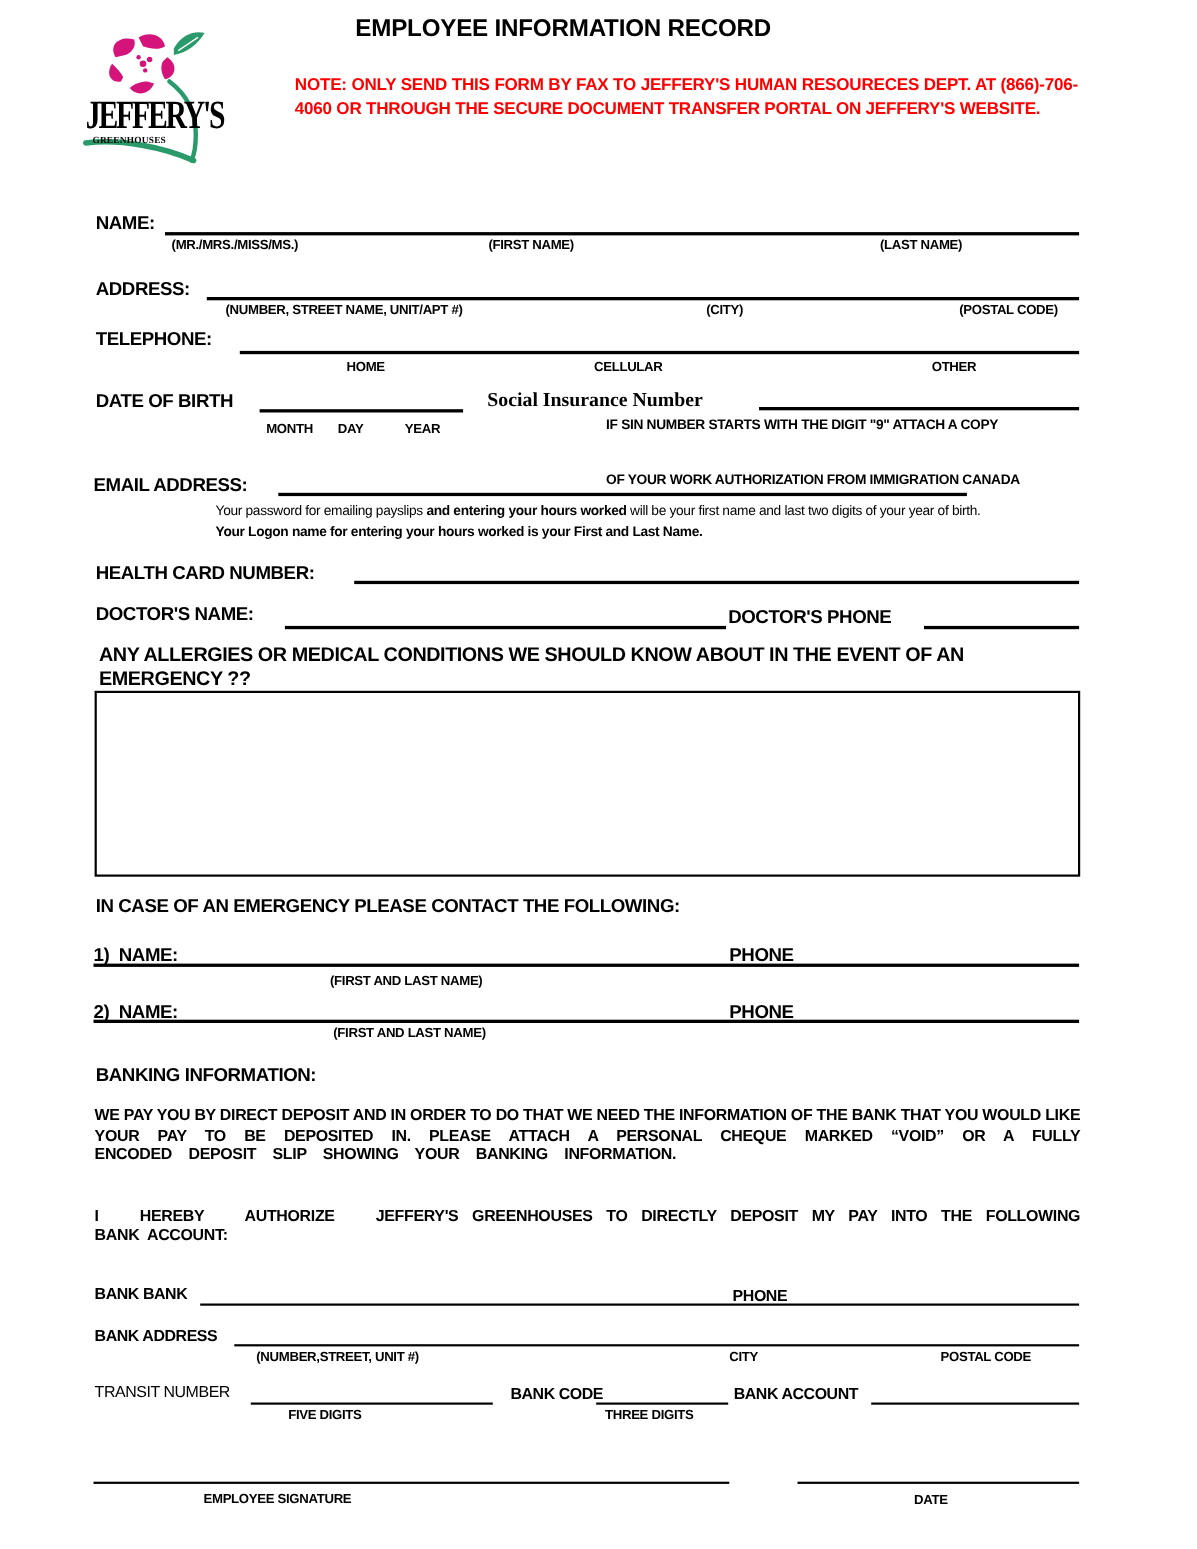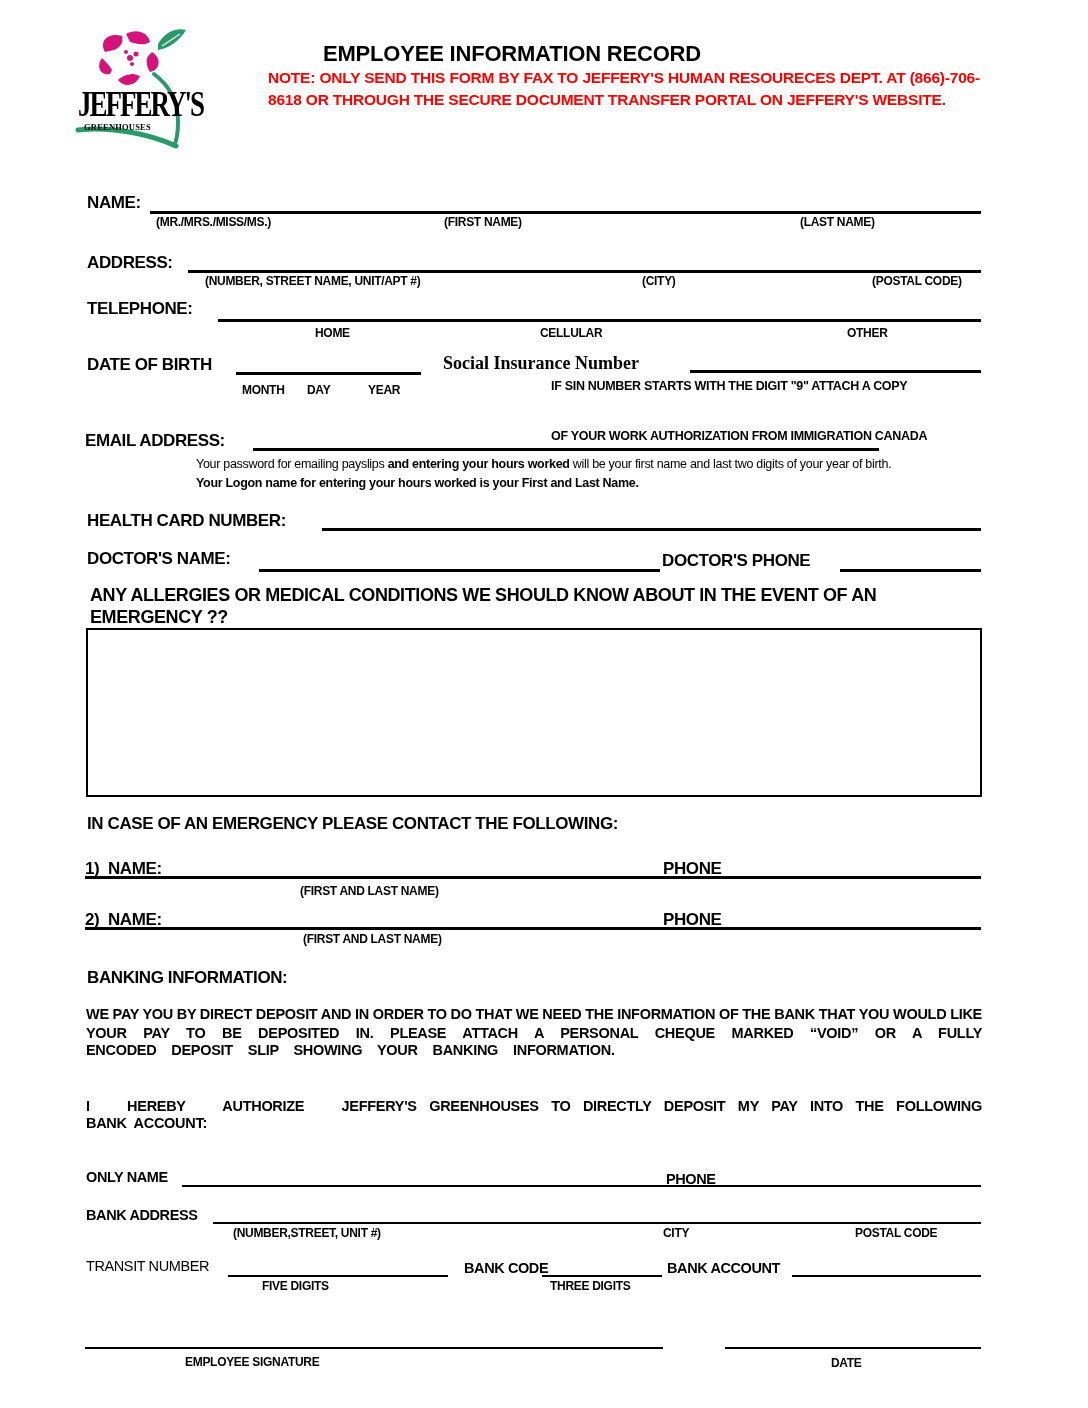--- a/index.html
+++ b/index.html
@@ -3,21 +3,21 @@
 <meta charset="utf-8">
 <style>
   html, body { margin:0; padding:0; background:#ffffff; }
   body { width:1088px; height:1408px; position:relative; overflow:hidden;
          font-family:"Liberation Sans", "DejaVu Sans", sans-serif; color:#000; }
   .abs { position:absolute; white-space:nowrap; }
   .b { font-weight:bold; }
   .lbl { font-size:17px; font-weight:bold; letter-spacing:-0.4px; }
   .sub { font-size:12px; font-weight:bold; letter-spacing:-0.3px; }
   .line { position:absolute; height:0; border-top:2px solid #000; }
-  .title { font-size:22px; font-weight:bold; letter-spacing:-0.2px;margin-top:28px; }
+  .title { font-size:22px; font-weight:bold; letter-spacing:-0.2px; }
   .note { color:#ff0000; font-size:15.5px; font-weight:bold; line-height:22px;
           text-align:justify; width:712px; white-space:normal; letter-spacing:-0.2px; }
   .para { font-size:14.5px; font-weight:bold; line-height:18.5px; text-align:justify;
           width:896px; white-space:normal; letter-spacing:-0.3px; }
   .para.last-justify { text-align-last:justify; }
   .small { font-size:12.5px; letter-spacing:-0.3px; }
   .box { position:absolute; border:2px solid #000; box-sizing:border-box; }
   .field { background:transparent; border:none; outline:none; position:absolute;
            font-family:"Liberation Sans", sans-serif; font-size:15px; }
   .logo-text { font-family:"Liberation Serif", "DejaVu Serif", serif; }
@@ -43,21 +43,21 @@
 
     <path d="M84 52 C100 64 108 80 108 100 C108 112 106 120 104 124" stroke="#2a9a6a" stroke-width="4" fill="none" stroke-linecap="round"></path>
 
     <path d="M8 108 C40 104 80 112 106 124" stroke="#2a9a6a" stroke-width="5" fill="none" stroke-linecap="round"></path>
   </svg>
   <div class="abs logo-text b" style="left:8px; top:62px; font-size:27px; letter-spacing:-2px; transform:scaleY(1.35); transform-origin:top left;">JEFFERY'S</div>
   <div class="abs logo-text b" style="left:14px; top:100px; font-size:8.5px; letter-spacing:0.2px;">GREENHOUSES</div>
 </div>
 
 <div class="abs title" style="left:323px; top:13px;">EMPLOYEE INFORMATION RECORD</div>
-<div class="abs note" style="left:268px; top:67px;">NOTE: ONLY SEND THIS FORM BY FAX TO   JEFFERY'S HUMAN RESOUREСES DEPT. AT (866)-706-8618 OR THROUGH THE SECURE DOCUMENT TRANSFER PORTAL ON JEFFERY'S WEBSITE.</div>
+<div class="abs note" style="left:268px; top:67px;">NOTE: ONLY SEND THIS FORM BY FAX TO   JEFFERY'S HUMAN RESOUREСES DEPT. AT (866)-706-4060 OR THROUGH THE SECURE DOCUMENT TRANSFER PORTAL ON JEFFERY'S WEBSITE.</div>
 
 <div class="abs lbl" style="left:87px; top:193px;">NAME:</div>
 <div class="line" style="left:150px; top:211px; width:831px; border-top-width:3px;"></div>
 <input class="field" style="left: 152px; top: 190px; width: 826px; height: 20px;" value="">
 <div class="abs sub" style="left:156px; top:215px;">(MR./MRS./MISS/MS.)</div>
 <div class="abs sub" style="left:444px; top:215px;">(FIRST NAME)</div>
 <div class="abs sub" style="left:800px; top:215px;">(LAST NAME)</div>
 
 <div class="abs lbl" style="left:87px; top:253px;">ADDRESS:</div>
 <div class="line" style="left:188px; top:270px; width:793px; border-top-width:3px;"></div>
@@ -124,21 +124,21 @@
 <input class="field" style="left: 735px; top: 906px; width: 243px; height: 20px;" value="">
 <div class="abs sub" style="left:303px; top:932px;">(FIRST AND LAST NAME)</div>
 
 <div class="abs lbl" style="left:87px; top:968px;">BANKING INFORMATION:</div>
 <div class="abs para last-justify" style="left:86px; top:1005px;">WE PAY YOU BY DIRECT DEPOSIT AND IN ORDER TO DO THAT WE NEED THE INFORMATION OF THE BANK THAT YOU WOULD LIKE YOUR PAY TO BE DEPOSITED IN.   PLEASE ATTACH A PERSONAL CHEQUE MARKED “VOID” OR A FULLY</div>
 <div class="abs" style="left:86px; top:1042px; font-size:14.5px; font-weight:bold; white-space:pre; letter-spacing:-0.3px;">ENCODED    DEPOSIT    SLIP    SHOWING    YOUR    BANKING    INFORMATION.</div>
 
 <div class="abs para last-justify" style="left:86px; top:1097px; white-space:pre; text-align:justify;">I   HEREBY   AUTHORIZE   JEFFERY'S GREENHOUSES TO DIRECTLY DEPOSIT MY PAY INTO THE FOLLOWING</div>
 <div class="abs" style="left:86px; top:1115px; font-size:14.5px; font-weight:bold; white-space:pre; letter-spacing:-0.3px;">BANK  ACCOUNT:</div>
 
-<div class="abs" style="left:86px; top:1169px; font-size:14.5px; font-weight:bold; letter-spacing:-0.4px;">ONLY NAME</div>
+<div class="abs" style="left:86px; top:1169px; font-size:14.5px; font-weight:bold; letter-spacing:-0.4px;">BANK BANK</div>
 <div class="abs" style="left:666px; top:1171px; font-size:14.5px; font-weight:bold; letter-spacing:-0.4px;">PHONE</div>
 <div class="line" style="left:182px; top:1185px; width:799px;"></div>
 <input class="field" style="left: 184px; top: 1165px; width: 475px; height: 19px;" value="">
 
 <div class="abs" style="left:86px; top:1207px; font-size:14.5px; font-weight:bold; letter-spacing:-0.4px;">BANK ADDRESS</div>
 <div class="line" style="left:213px; top:1222px; width:768px;"></div>
 <input class="field" style="left: 215px; top: 1202px; width: 763px; height: 19px;" value="">
 <div class="abs sub" style="left:233px; top:1226px;">(NUMBER,STREET, UNIT #)</div>
 <div class="abs sub" style="left:663px; top:1226px;">CITY</div>
 <div class="abs sub" style="left:855px; top:1226px;">POSTAL CODE</div>

